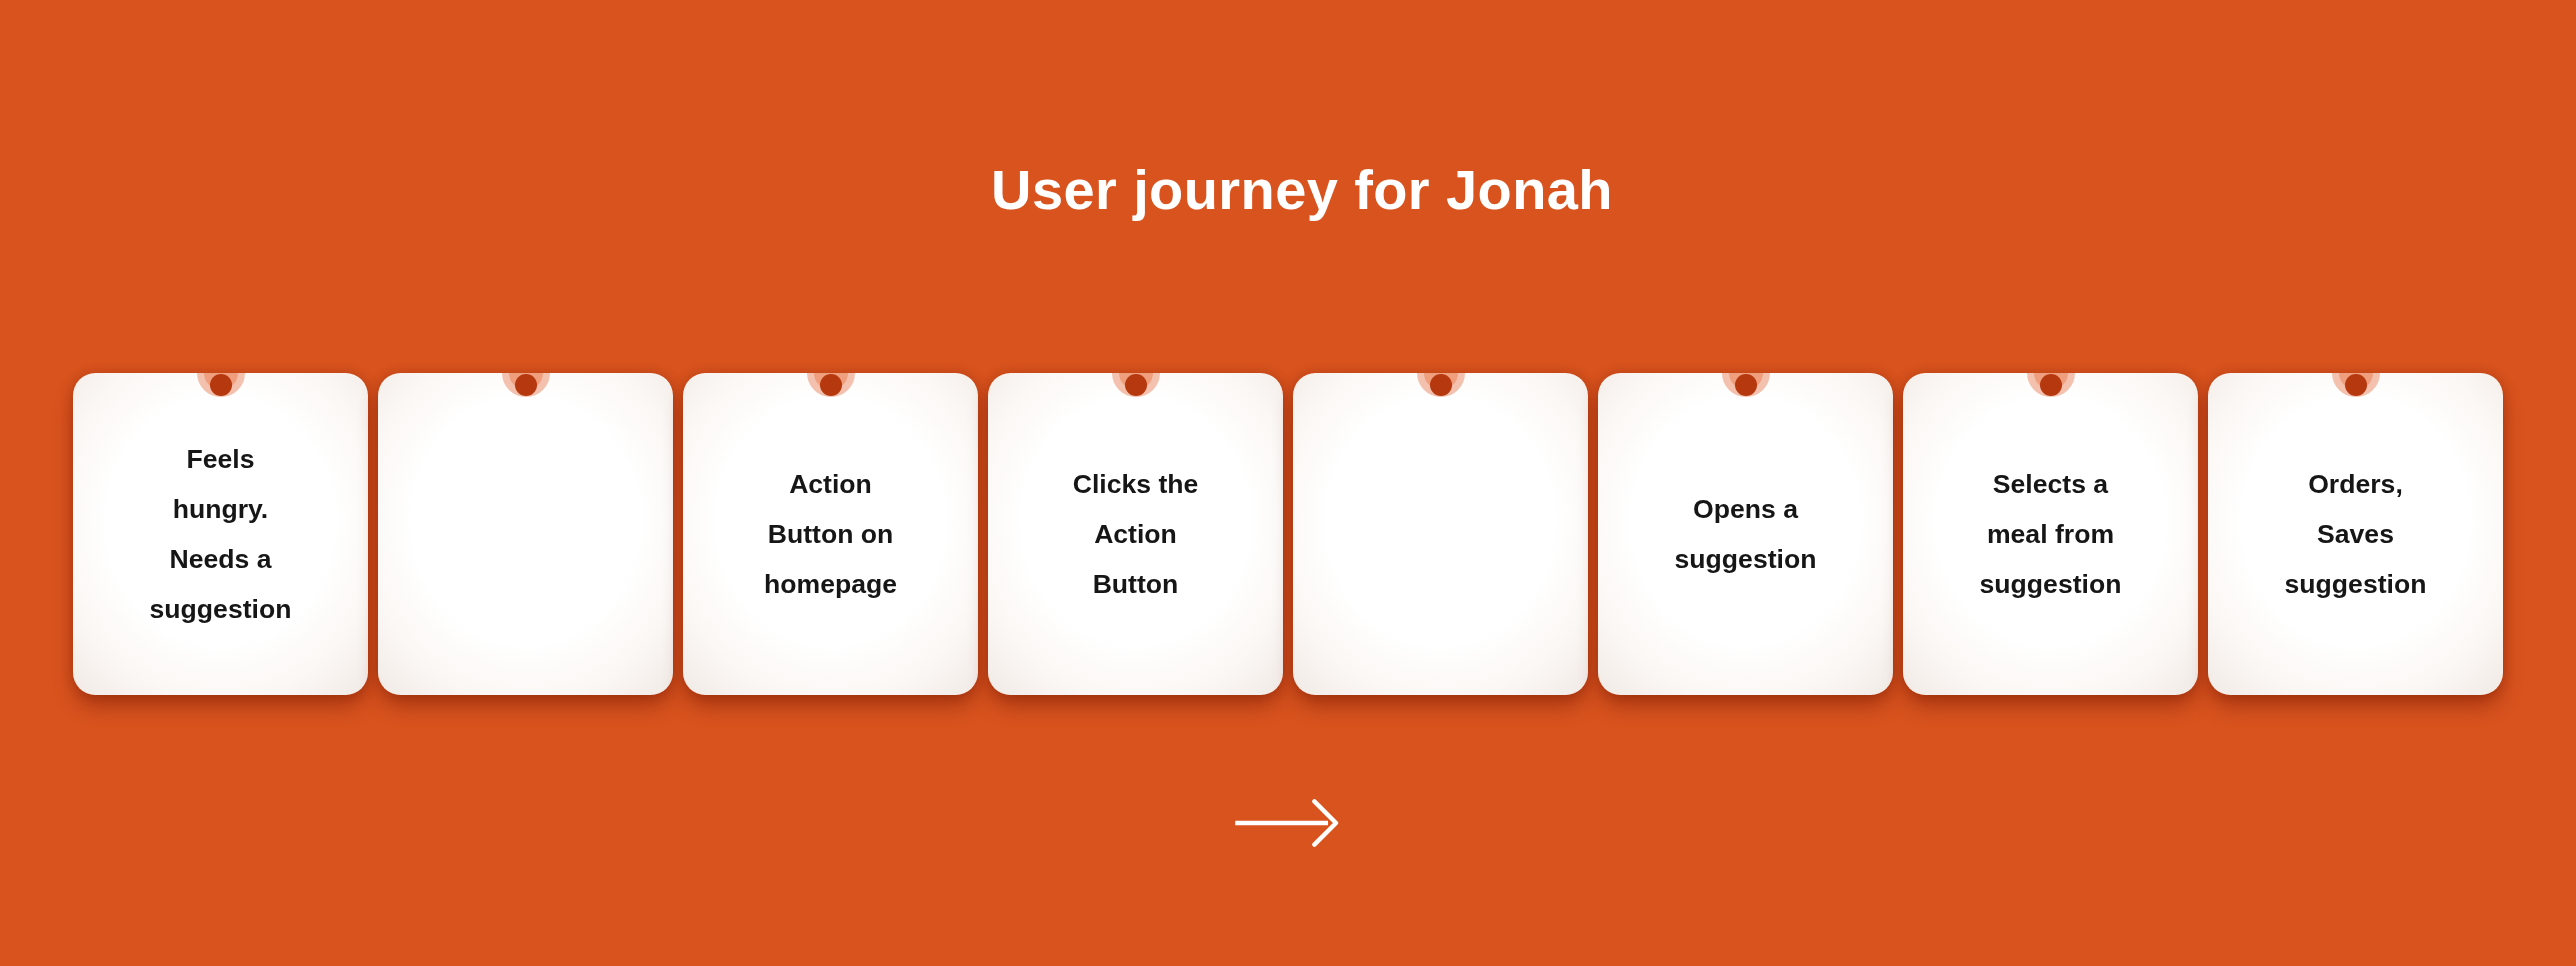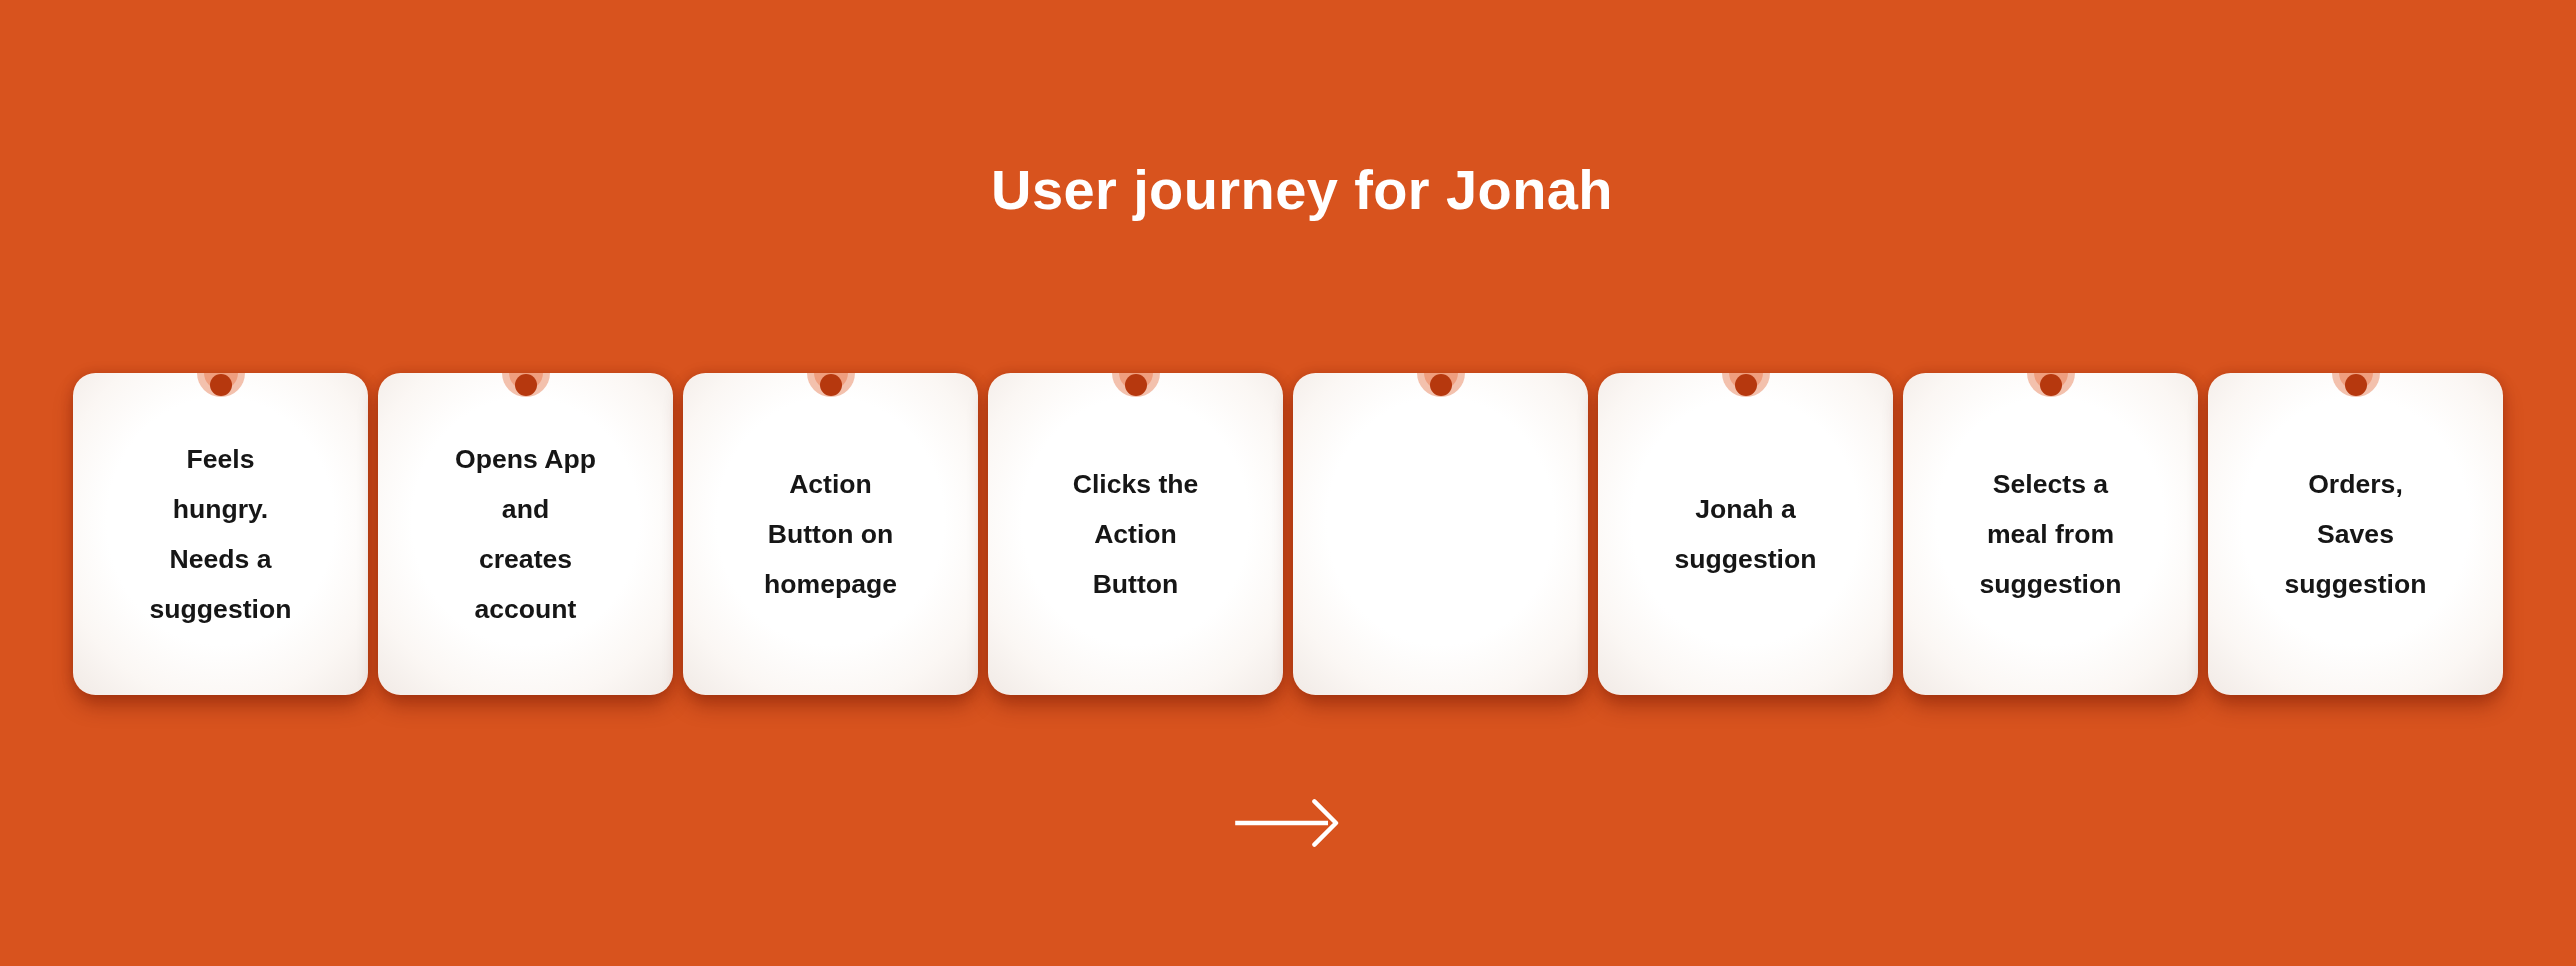--- a/index.html
+++ b/index.html
@@ -88,24 +88,20 @@
 Needs a
 suggestion</span>
   </div>
 
   <div class="step-card">
     <span class="pin">
       <span class="pin-halo-outer"></span>
       <span class="pin-halo-inner"></span>
       <span class="pin-dot"></span>
     </span>
-    <span class="step-label">Opens App
-and
-creates
-account</span>
   </div>
 
   <div class="step-card">
     <span class="pin">
       <span class="pin-halo-outer"></span>
       <span class="pin-halo-inner"></span>
       <span class="pin-dot"></span>
     </span>
     <span class="step-label">Action
 Button on
@@ -130,21 +126,21 @@
       <span class="pin-dot"></span>
     </span>
   </div>
 
   <div class="step-card">
     <span class="pin">
       <span class="pin-halo-outer"></span>
       <span class="pin-halo-inner"></span>
       <span class="pin-dot"></span>
     </span>
-    <span class="step-label">Jonah a
+    <span class="step-label">Opens a
 suggestion</span>
   </div>
 
   <div class="step-card">
     <span class="pin">
       <span class="pin-halo-outer"></span>
       <span class="pin-halo-inner"></span>
       <span class="pin-dot"></span>
     </span>
     <span class="step-label">Selects a

